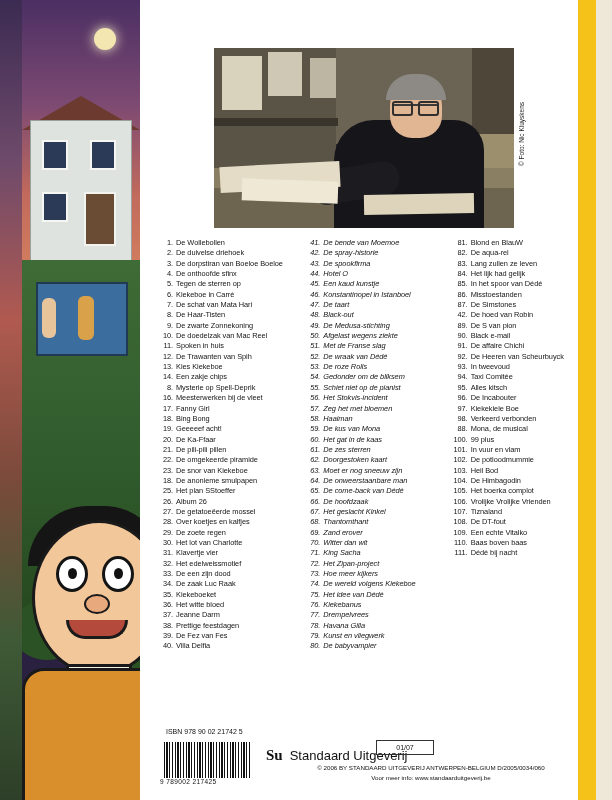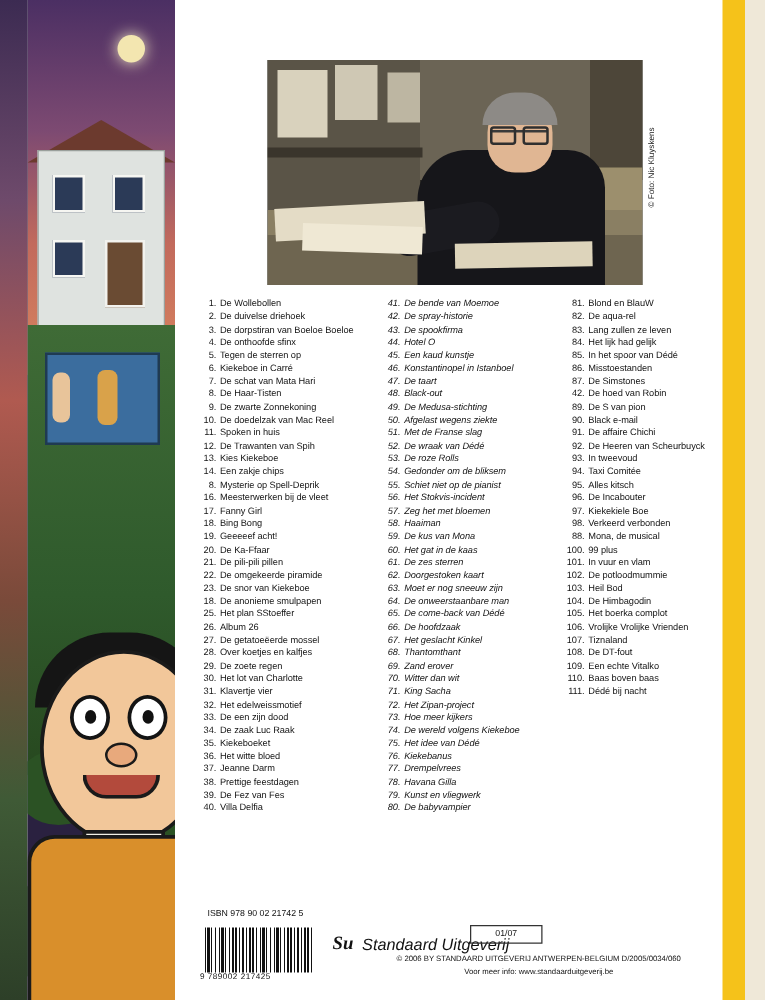--- a/index.html
+++ b/index.html
@@ -214,21 +214,21 @@
   }
   .barcode .digits{
     position:absolute; left:0; top:36px; width:96px;
     font-size:6.5px; letter-spacing:0.4px; color:#111;
     font-family:"Liberation Sans", sans-serif;
   }
 
   .publisher{
     position:absolute;
     left:126px; top:748px;
-    display:flex; align-items:flex-start; gap:7px;font-style:italic;
+    display:flex; align-items:flex-start; gap:7px;
   }
   .pub-logo{
     font-family:"Liberation Serif", serif;
     font-size:15px;
     font-weight:bold;
     color:#111;
     line-height:1;
   }
   .pub-name{
     font-size:13px;

